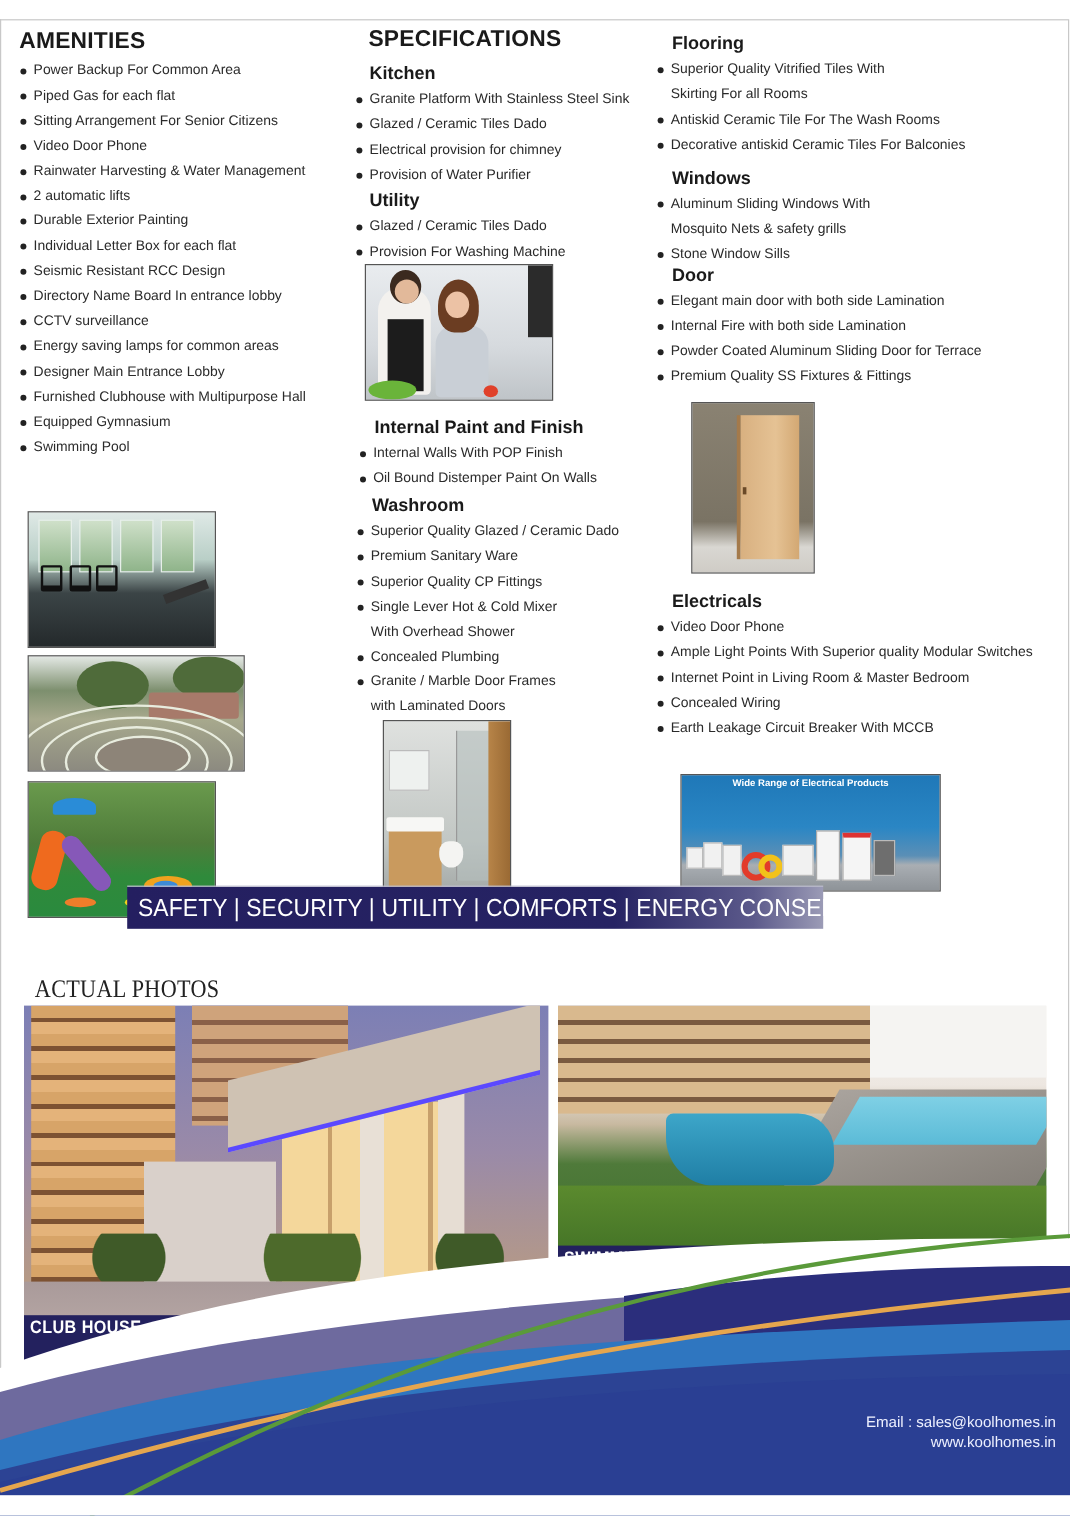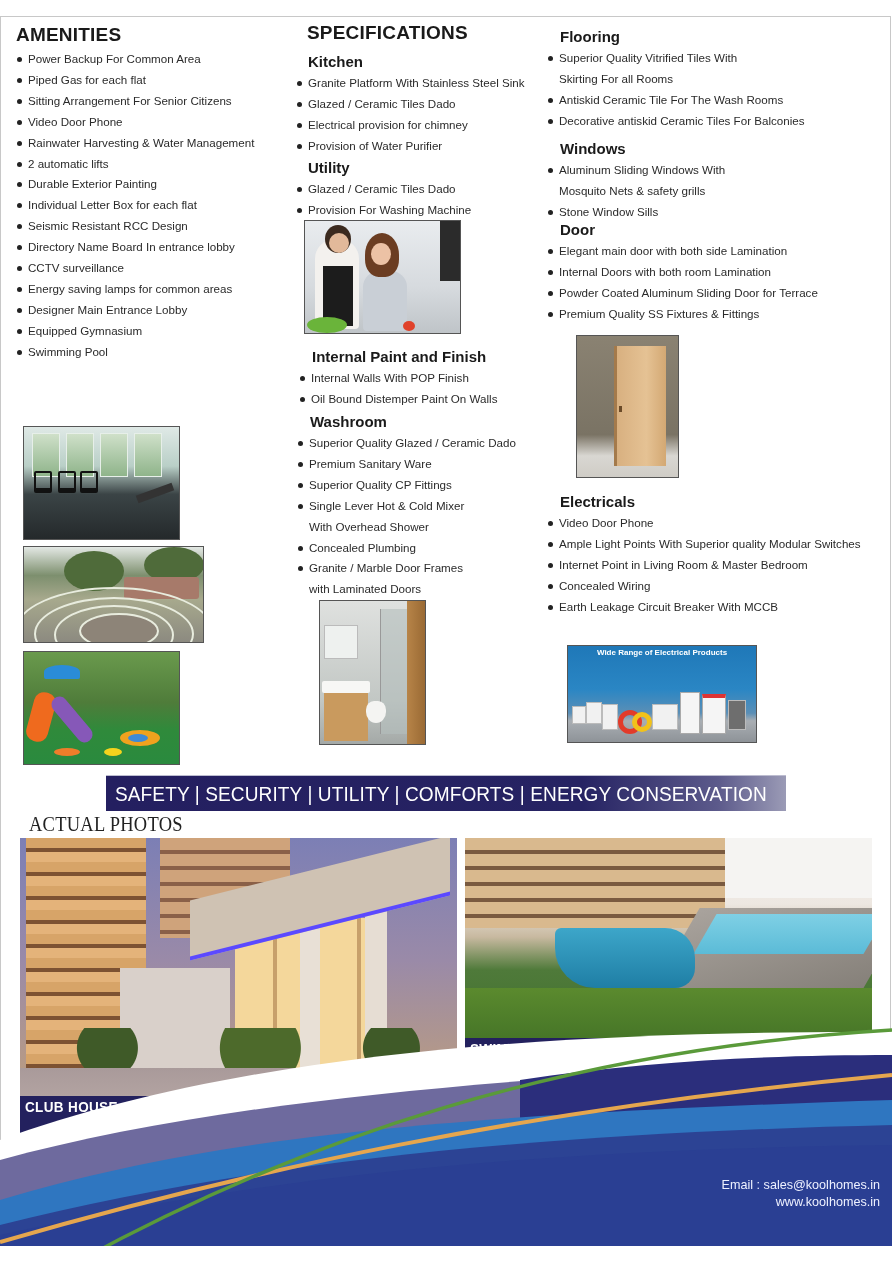--- a/index.html
+++ b/index.html
@@ -69,29 +69,29 @@
   .bath .sink { position: absolute; left: 2px; top: 80px; width: 48px; height: 12px; background: #f7f7f5; border-radius: 2px; }
   .bath .wc { position: absolute; left: 46px; top: 100px; width: 20px; height: 22px; background: #f4f4f2; border-radius: 40% 40% 50% 50%; }
 
   
   .door { left: 576px; top: 335px; width: 103px; height: 143px;
     background: linear-gradient(180deg, #8a8272 0%, #7a7364 70%, #d9d7d2 85%, #cfccc6 100%); }
   .door .leaf { position: absolute; left: 37px; top: 10px; width: 52px; height: 120px; background: linear-gradient(90deg,#d8b080,#e5c294 60%,#d3a873); border-left: 3px solid #a47a4b; }
   .door .knob { position: absolute; left: 42px; top: 70px; width: 3px; height: 6px; background: #6a4a28; }
 
   
-  .elec { left: 567px; top: 645px; width: 190px; height: 98px;
+  .elec { left: 567px; top: 645px; width: 217px; height: 98px;
     background: linear-gradient(180deg, #1f78b8 0%, #2a86c4 45%, #5b8fb6 70%, #a9aeb3 78%, #8e9398 100%); }
   .elec .cap { position: absolute; left: 0; top: 2px; width: 100%; text-align: center; font-size: 8px; font-weight: bold; color: #ffffff; }
   .elec .sw { position: absolute; background: #f1f1f1; border: 1px solid #bbb; }
   .elec .coil { position: absolute; border-radius: 50%; border: 5px solid; }
   .elec .mcb { position: absolute; background: #f5f5f5; border: 1px solid #aaa; }
 
   
-  .banner { position: absolute; left: 106px; top: 775px; width: 680px; height: 36px;
+  .banner { position: absolute; left: 106px; top: 738px; width: 580px; height: 36px;
     background: linear-gradient(90deg, #241f60 0%, #262363 70%, #5c5a8b 90%, #9b9bb6 100%);
     border-top: 1px solid #bdbdd0; }
   .banner-text { position: absolute; left: 9px; top: 6px; font-size: 20.5px; color: #ffffff; letter-spacing: 0.1px; font-family: "Liberation Sans", sans-serif; white-space: nowrap; transform: scaleX(0.93); transform-origin: left center; }
 
   .actual { position: absolute; left: 29px; top: 812px; font-family: "Liberation Serif", serif; font-size: 21px; color: #222; transform: scaleX(0.88); transform-origin: left center; letter-spacing: 0.3px; white-space: nowrap; }
 
   
   .club { position: absolute; left: 20px; top: 838px; width: 437px; height: 306px; overflow: hidden;
     background: linear-gradient(180deg, #7c7fb5 0%, #9a8aa8 40%, #b69a86 75%, #b7a7a2 100%); }
   .club .tower { position: absolute; left: 6px; top: 0; width: 120px; height: 250px;
@@ -142,20 +142,21 @@
     <li>Video Door Phone</li>
     <li>Rainwater Harvesting &amp; Water Management</li>
     <li>2 automatic lifts</li>
     <li>Durable Exterior Painting</li>
     <li>Individual Letter Box for each flat</li>
     <li>Seismic Resistant RCC Design</li>
     <li>Directory Name Board In entrance lobby</li>
     <li>CCTV surveillance</li>
     <li>Energy saving lamps for common areas</li>
     <li>Designer  Main Entrance Lobby</li>
+    <li>Furnished Clubhouse with Multipurpose Hall</li>
     <li>Equipped Gymnasium</li>
     <li>Swimming Pool</li>
   </ul>
 
   <div class="photo gym">
     <div class="win" style="left:8px;"></div>
       <div class="win" style="left:42px;"></div>
       <div class="win" style="left:76px;"></div>
       <div class="win" style="left:110px;"></div>
     <div class="tm" style="left:10px;"></div>
@@ -244,21 +245,21 @@
   </ul>
   <h2 class="sub-title" style="left:560px; top:140px;">Windows</h2>
   <ul class="blist" style="left:547px; top:160px;">
     <li>Aluminum Sliding Windows With</li>
     <li class="cont">Mosquito Nets &amp; safety grills</li>
     <li>Stone Window Sills</li>
   </ul>
   <h2 class="sub-title" style="left:560px; top:221px;">Door</h2>
   <ul class="blist" style="left:547px; top:241px;">
     <li>Elegant main door with  both side Lamination</li>
-    <li>Internal Doors with both room Lamination</li>
+    <li>Internal Fire with both side Lamination</li>
     <li>Powder Coated Aluminum Sliding Door for Terrace</li>
     <li>Premium Quality SS Fixtures &amp; Fittings</li>
   </ul>
 
   <div class="photo door">
     <div class="leaf"></div>
       <div class="knob"></div>
   </div>
 
   <h2 class="sub-title" style="left:560px; top:493px;">Electricals</h2>

